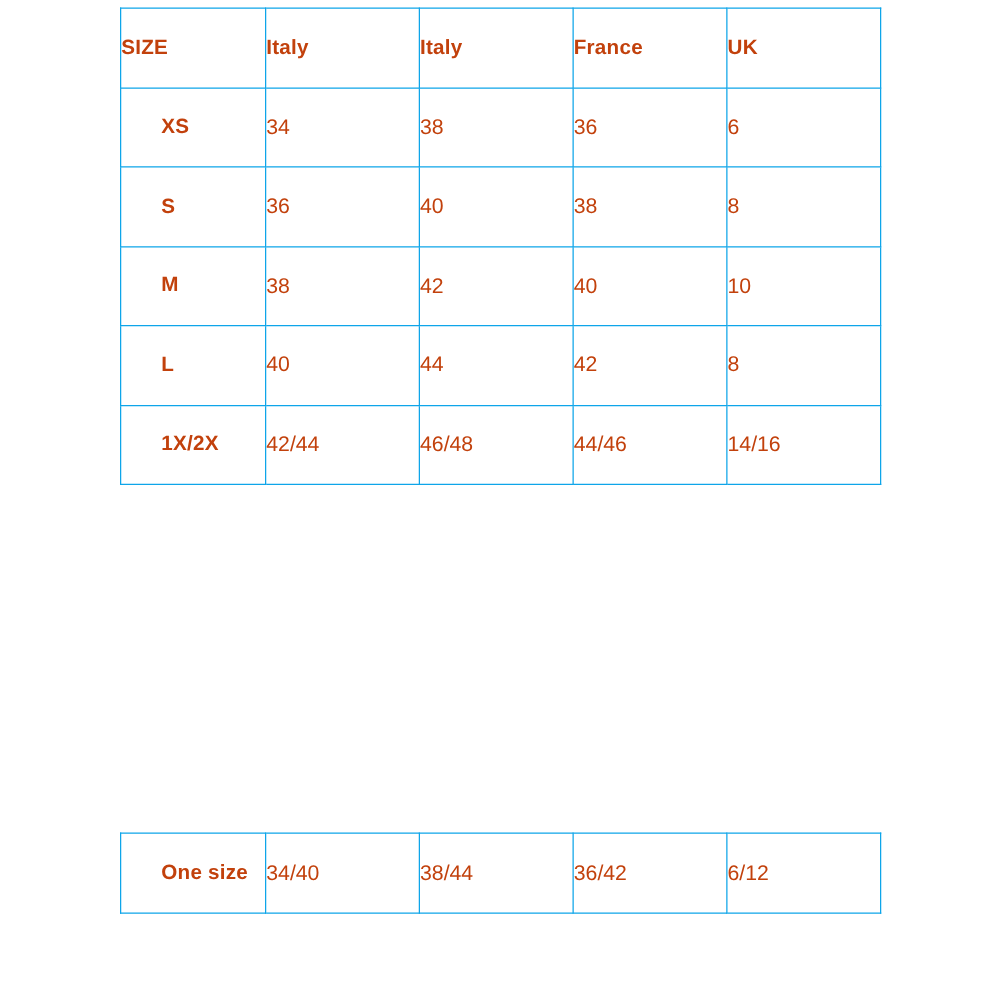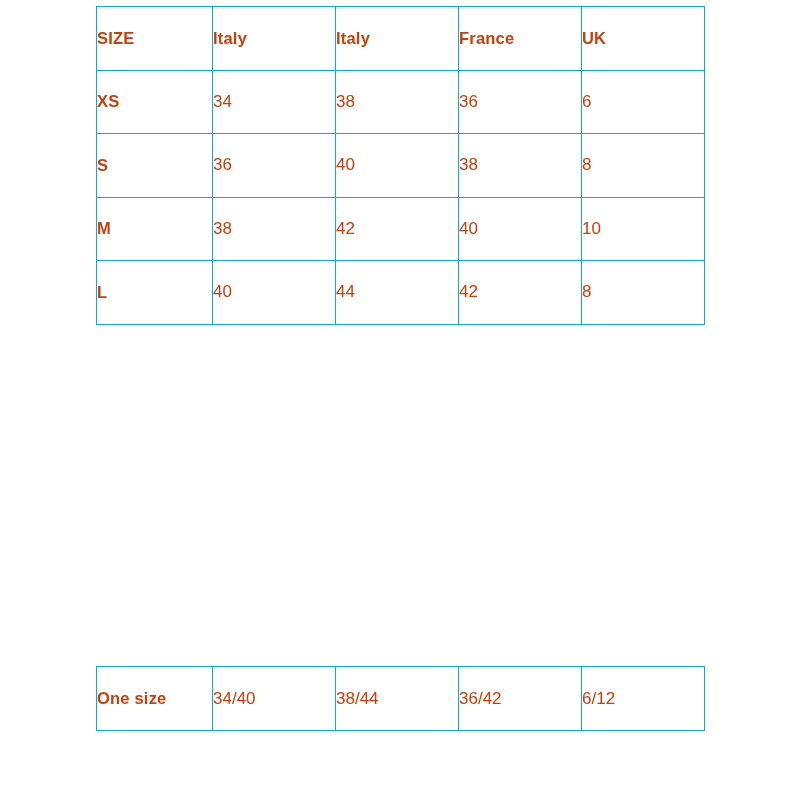--- a/index.html
+++ b/index.html
@@ -45,20 +45,21 @@
   }
   table.size-table th {
     font-weight: bold;
     font-size: 16.5px;
     letter-spacing: 0.2px;
   }
   table.size-table td.rowhead {
     font-weight: bold;
     font-size: 16.5px;
     letter-spacing: 0.2px;
+    padding-left: 32px;
   }
   .main-table-wrap {
     position: absolute;
     top: 6px;
     left: 96px;
   }
   .second-table-wrap {
     position: absolute;
     top: 666px;
     left: 96px;
@@ -112,20 +113,27 @@
           <td>40</td>
           <td>10</td>
         </tr>
         <tr>
           <td class="rowhead">L</td>
           <td>40</td>
           <td>44</td>
           <td>42</td>
           <td>8</td>
         </tr>
+        <tr>
+          <td class="rowhead">1X/2X</td>
+          <td>42/44</td>
+          <td>46/48</td>
+          <td>44/46</td>
+          <td>14/16</td>
+        </tr>
       </tbody>
     </table>
   </div>
 
   <div class="second-table-wrap">
     <table class="size-table second-table">
       <colgroup>
         <col class="col-label">
         <col class="col-val">
         <col class="col-val">

